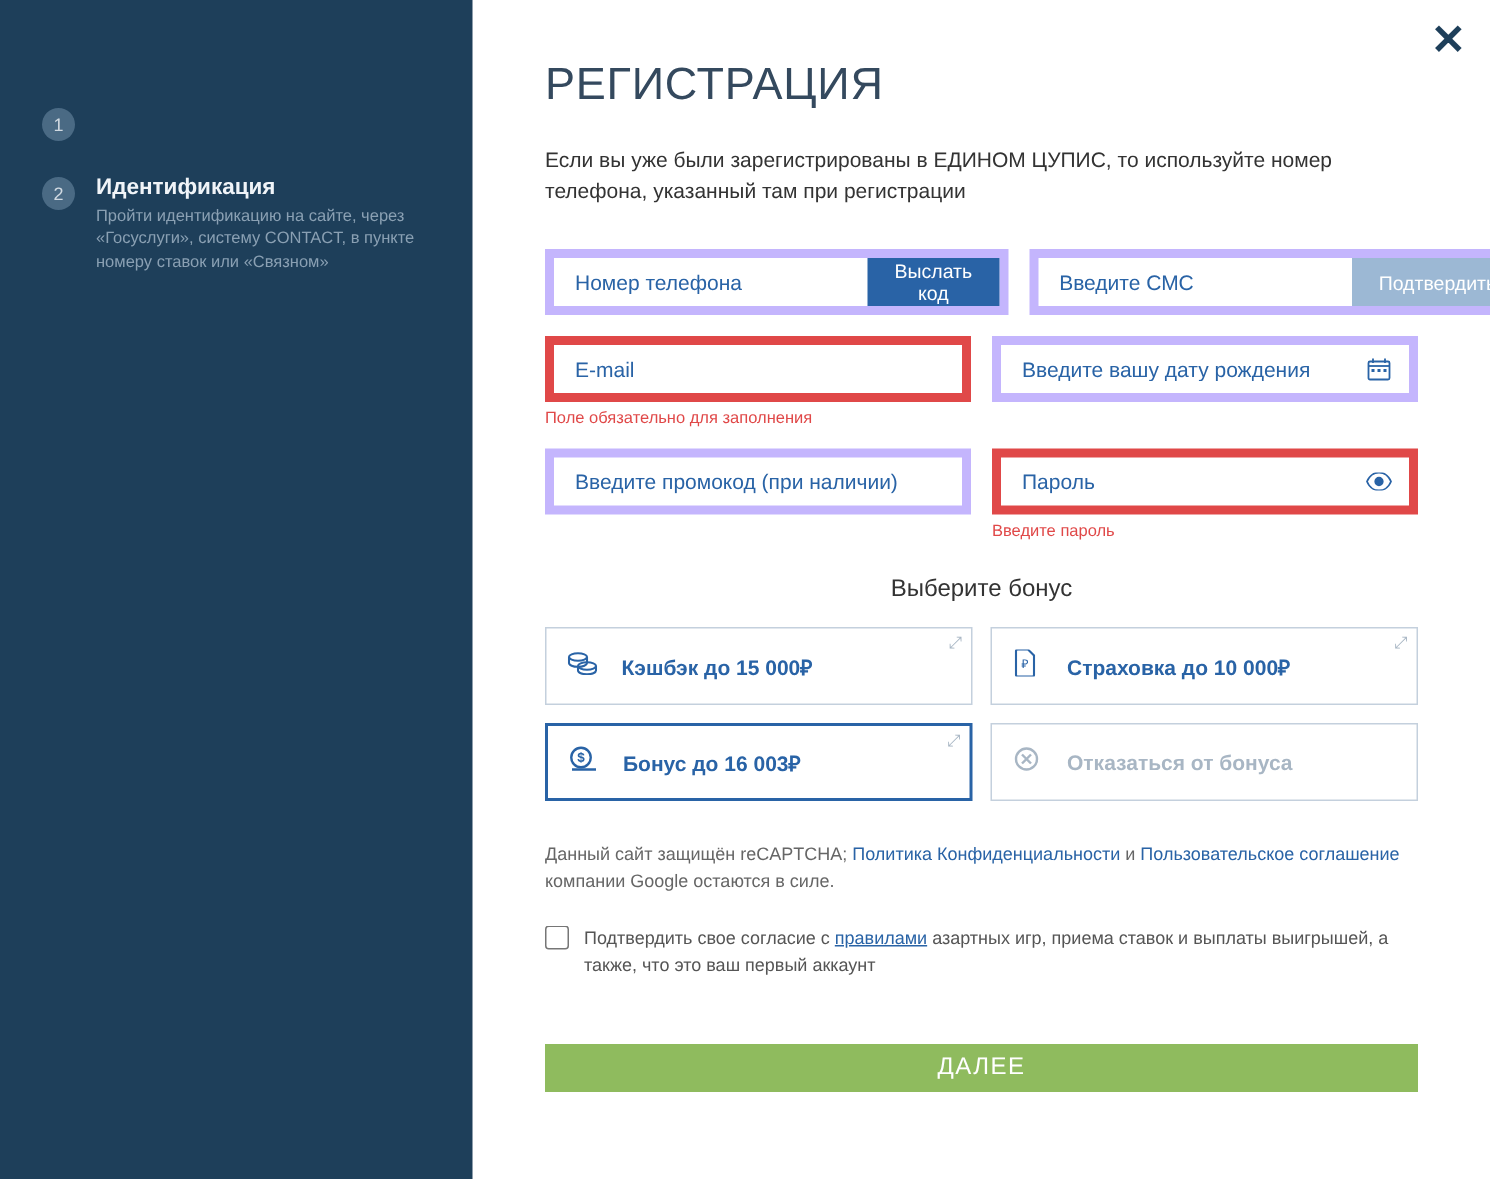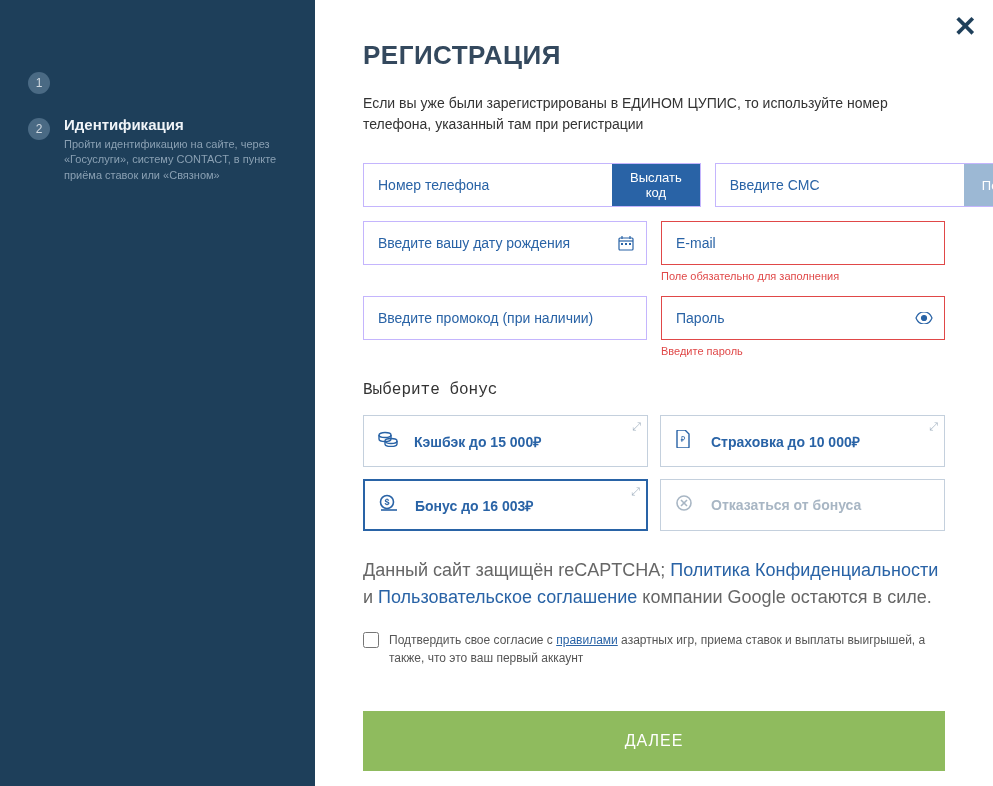--- a/index.html
+++ b/index.html
@@ -58,87 +58,85 @@
 }
 .close {
   position: absolute;
   top: 10px; right: 16px;
   font-size: 28px;
   color: #1e3f5a;
   cursor: pointer;
   font-weight: bold;
 }
 h1 {
-  font-size: 26px;
+  font-size: 30px;
   color: #34495e;
-  font-weight: 700;
+  font-weight: 400;
   letter-spacing: 0.5px;
   margin-bottom: 22px;
 }
 .intro {
   font-size: 14px;
   color: #333;
   line-height: 1.5;
   margin-bottom: 28px;
 }
 .form-row {
   display: flex;
   gap: 14px;
   margin-bottom: 14px;
 }
 .field-wrap {
   flex: 1;
 }
 .input-group {
   display: flex;
-  border: 1px solid #c4b5fd;
+  border: 6px solid #c4b5fd;
   height: 44px;
 }
 .input-group.error { border-color: #e04848; }
 .input {
   flex: 1;
   border: none;
   padding: 0 14px;
   font-size: 14px;
   color: #2963a6;
   outline: none;
   background: transparent;
 }
 .input::placeholder { color: #2963a6; }
 .btn-inline {
   background: #2963a6;
   color: #fff;
   border: none;
   padding: 0 18px;
   font-size: 13px;
   cursor: pointer;
-  margin-left: 39px;
 }
 .btn-inline.disabled {
   background: #9cb8d4;
   color: #fff;
 }
 .icon-slot {
   width: 40px;
   display: flex;
   align-items: center;
   justify-content: center;
   color: #2963a6;
 }
 .err-msg {
   font-size: 11px;
   color: #e04848;
   margin-top: 5px;
 }
 .bonus-title {
-  text-align: left;
+  text-align: center;
   font-size: 16px;
   color: #333;
   margin: 24px 0 16px 0;
-  font-family: Liberation Mono, monospace;
 }
 .bonus-grid {
   display: grid;
   grid-template-columns: 1fr 1fr;
   gap: 12px;
   margin-bottom: 26px;
 }
 .bonus-card {
   border: 1px solid #c4d0dd;
   height: 52px;
@@ -162,21 +160,21 @@
 }
 .bonus-card.decline .bonus-icon,
 .bonus-card.decline .bonus-label { color: #a8b6c4; }
 .bonus-expand {
   position: absolute;
   top: 4px; right: 6px;
   font-size: 11px;
   color: #a8b6c4;
 }
 .recaptcha {
-  font-size: 18px;
+  font-size: 12px;
   color: #666;
   line-height: 1.5;
   margin-bottom: 20px;
 }
 .recaptcha a { color: #2963a6; text-decoration: none; }
 .consent {
   display: flex;
   gap: 10px;
   margin-bottom: 14px;
   font-size: 12px;
@@ -184,21 +182,21 @@
   line-height: 1.5;
 }
 .consent input[type=checkbox] {
   width: 16px; height: 16px;
   flex-shrink: 0;
   margin-top: 1px;
 }
 .consent a { color: #2963a6; text-decoration: underline; }
 .submit {
   width: 100%;
-  height: 60px;
+  height: 32px;
   background: #8fbb5e;
   color: #fff;
   border: none;
   font-size: 16px;
   letter-spacing: 1px;
   cursor: pointer;
   margin-top: 30px;
 }
 </style>
 </head>
@@ -206,21 +204,21 @@
 
 <div class="modal">
   <aside class="sidebar">
     <div class="step">
       <div class="step-num">1</div>
     </div>
     <div class="step">
       <div class="step-num">2</div>
       <div>
         <div class="step-title">Идентификация</div>
-        <div class="step-sub">Пройти идентификацию на сайте, через «Госуслуги», систему CONTACT, в пункте приёма ставок или «Связном»</div>
+        <div class="step-sub">Пройти идентификацию на сайте, через «Госуслуги», систему CONTACT, в пункте номеру ставок или «Связном»</div>
       </div>
     </div>
   </aside>
 
   <main class="main">
     <div class="close">✕</div>
     <h1>РЕГИСТРАЦИЯ</h1>
     <p class="intro">Если вы уже были зарегистрированы в ЕДИНОМ ЦУПИС, то используйте номер телефона, указанный там при регистрации</p>
 
     <div class="form-row">
@@ -232,42 +230,42 @@
       </div>
       <div class="field-wrap">
         <div class="input-group">
           <input class="input" placeholder="Введите СМС" style="">
           <button class="btn-inline disabled">Подтвердить</button>
         </div>
       </div>
     </div>
 
     <div class="form-row">
+      <div class="field-wrap">
+        <div class="input-group error">
+          <input class="input" placeholder="E-mail" style="">
+        </div>
+        <div class="err-msg">Поле обязательно для заполнения</div>
+      </div>
       <div class="field-wrap">
         <div class="input-group">
           <input class="input" placeholder="Введите вашу дату рождения" style="">
           <span class="icon-slot">
             <svg width="16" height="16" viewBox="0 0 16 16" fill="currentColor">
                 <rect x="1" y="3" width="14" height="12" rx="1" fill="none" stroke="currentColor" stroke-width="1.2"></rect>
                 <line x1="1" y1="6" x2="15" y2="6" stroke="currentColor" stroke-width="1.2"></line>
                 <rect x="3" y="8" width="2" height="2"></rect>
                 <rect x="7" y="8" width="2" height="2"></rect>
                 <rect x="11" y="8" width="2" height="2"></rect>
                 <line x1="4" y1="1" x2="4" y2="4" stroke="currentColor" stroke-width="1.2"></line>
                 <line x1="12" y1="1" x2="12" y2="4" stroke="currentColor" stroke-width="1.2"></line>
               </svg>
           </span>
         </div>
       </div>
-      <div class="field-wrap">
-        <div class="input-group error">
-          <input class="input" placeholder="E-mail" style="">
-        </div>
-        <div class="err-msg">Поле обязательно для заполнения</div>
-      </div>
     </div>
 
     <div class="form-row">
       <div class="field-wrap">
         <div class="input-group">
           <input class="input" placeholder="Введите промокод (при наличии)" style="">
         </div>
       </div>
       <div class="field-wrap">
         <div class="input-group error">

